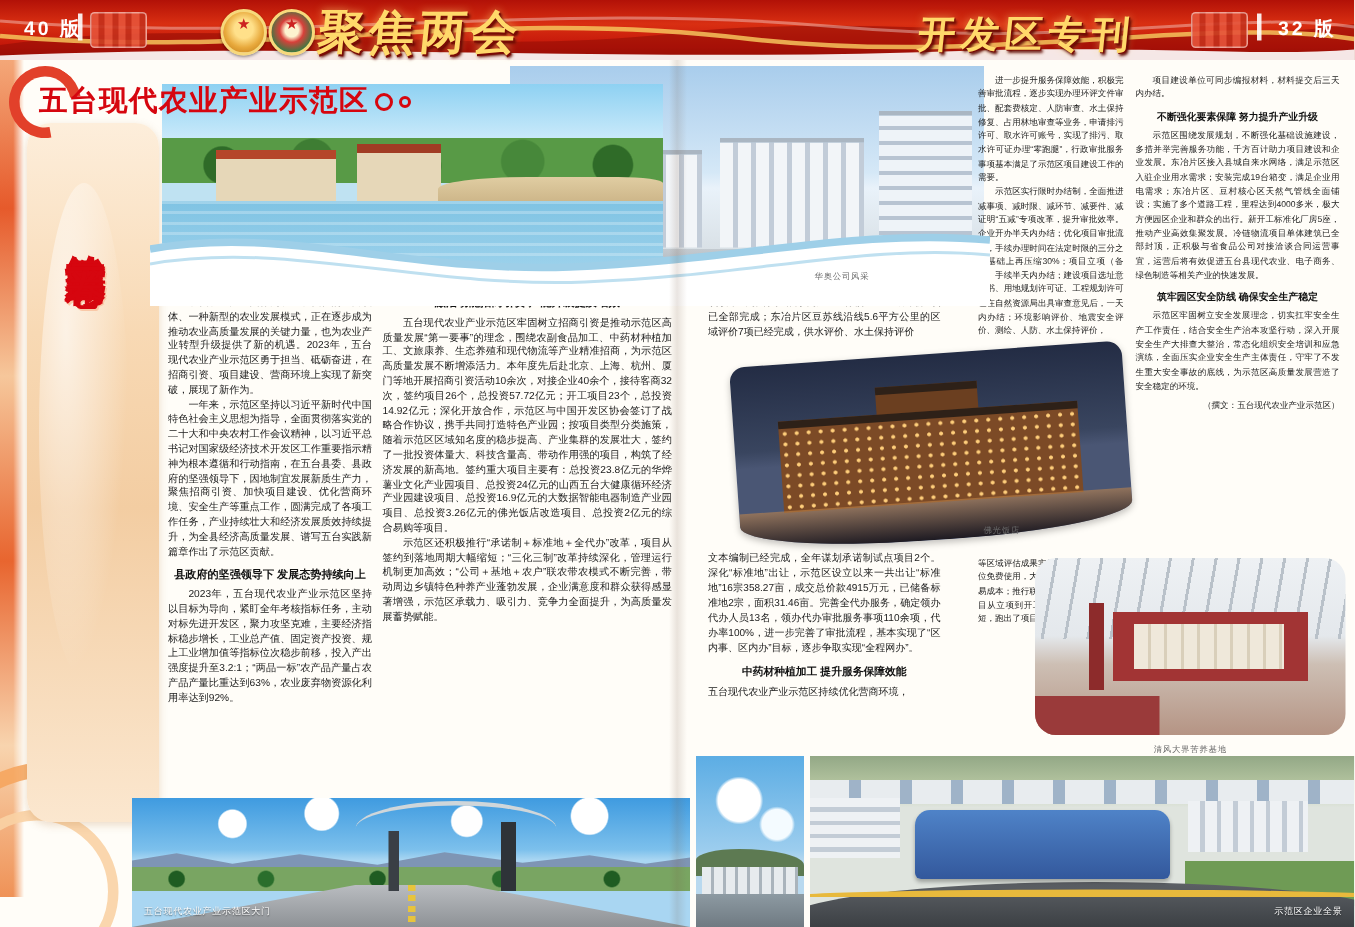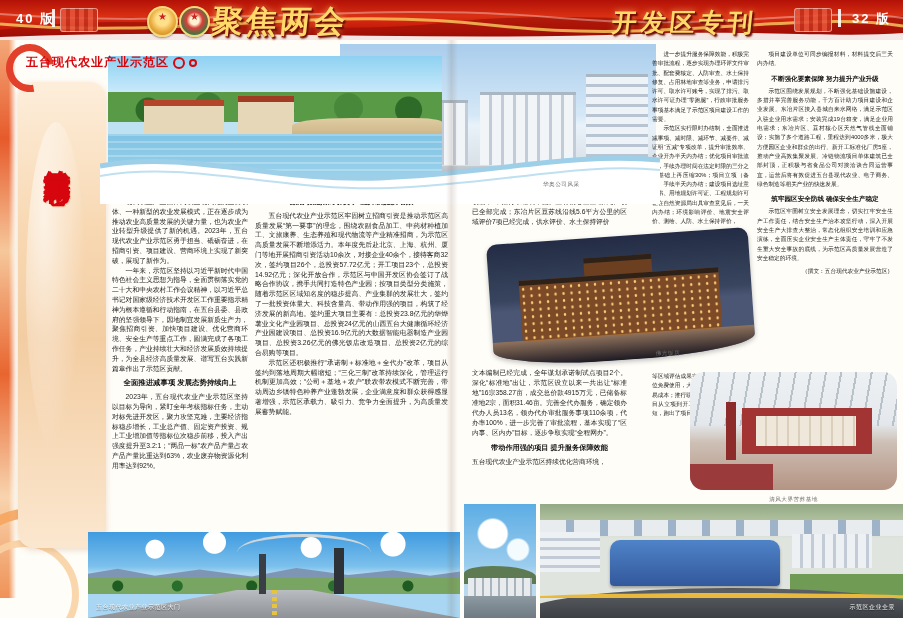--- a/index.html
+++ b/index.html
@@ -47,21 +47,21 @@
     background:radial-gradient(ellipse at 30% 30%,rgba(255,255,255,.65),rgba(255,255,255,0) 70%);}
   .bigring{position:absolute;left:6px;top:44px;width:34px;height:34px;border-radius:50%;z-index:2;
     border:7px solid #e2402a;border-right-color:transparent;transform:rotate(35deg);}
   .vheadline{position:absolute;left:30px;top:148px;height:330px;z-index:2;
     writing-mode:vertical-rl;text-orientation:upright;
     font-size:27px;font-weight:bold;color:#d6060f;letter-spacing:1px;line-height:54px;
     text-shadow:1px 1px 0 #f9c9a8;}
 
   
   .badge{position:absolute;left:26px;top:54px;z-index:3;white-space:nowrap;
-    font-size:12px;font-weight:bold;color:#d6060f;letter-spacing:1px;}
+    font-size:19px;font-weight:bold;color:#d6060f;letter-spacing:1px;}
   .badge .dot{display:inline-block;border:2px solid #d6060f;border-radius:50%;vertical-align:middle;margin-left:4px;}
   .d1{width:8px;height:8px;} .d2{width:4px;height:4px;}
 
   
   .photo{position:absolute;overflow:hidden;}
   .ph-factory{left:340px;top:44px;width:316px;height:148px;z-index:1;
     background:linear-gradient(180deg,#a9cdec 0%,#d5e8f7 48%,#e9f2fa 55%,#cfd6da 100%);}
   .ph-factory .bldg{position:absolute;background:repeating-linear-gradient(90deg,#f2f5f8 0 9px,#c2ccd8 9px 12px);border-top:3px solid #aab6c2;}
   .ph-factory .b1{left:8px;top:56px;width:120px;height:62px;}
   .ph-factory .b2{left:140px;top:48px;width:96px;height:70px;}
@@ -269,34 +269,34 @@
       <div class="lawn"></div>
     <div class="road"></div>
       <div class="yline"></div>
       <div class="blue"></div>
     <div class="cap onphoto" style="right:8px;bottom:6px">示范区企业全景</div>
   </div>
 
   <div class="col c-l1">
       <p class="p">现代农业产业园作为农业现代化的重要载体、一种新型的农业发展模式，正在逐步成为推动农业高质量发展的关键力量，也为农业产业转型升级提供了新的机遇。2023年，五台现代农业产业示范区勇于担当、砥砺奋进，在招商引资、项目建设、营商环境上实现了新突破，展现了新作为。</p>
       <p class="p">一年来，示范区坚持以习近平新时代中国特色社会主义思想为指导，全面贯彻落实党的二十大和中央农村工作会议精神，以习近平总书记对国家级经济技术开发区工作重要指示精神为根本遵循和行动指南，在五台县委、县政府的坚强领导下，因地制宜发展新质生产力，聚焦招商引资、加快项目建设、优化营商环境、安全生产等重点工作，圆满完成了各项工作任务，产业持续壮大和经济发展质效持续提升，为全县经济高质量发展、谱写五台实践新篇章作出了示范区贡献。</p>
-      <div class="h">全面推进减事项 发展态势持续向上</div>
+      <div class="h">县政府的坚强领导下 发展态势持续向上</div>
       <p class="p">2023年，五台现代农业产业示范区坚持以目标为导向，紧盯全年考核指标任务，主动对标先进开发区，聚力攻坚克难，主要经济指标稳步增长，工业总产值、固定资产投资、规上工业增加值等指标位次稳步前移，投入产出强度提升至3.2:1；“两品一标”农产品产量占农产品产量比重达到63%，农业废弃物资源化利用率达到92%。</p>
     </div>
   <div class="col c-l2">
       <div class="h">激活动能招商引资 产能升级提质增效</div>
       <p class="p">五台现代农业产业示范区牢固树立招商引资是推动示范区高质量发展“第一要事”的理念，围绕农副食品加工、中药材种植加工、文旅康养、生态养殖和现代物流等产业精准招商，为示范区高质量发展不断增添活力。本年度先后赴北京、上海、杭州、厦门等地开展招商引资活动10余次，对接企业40余个，接待客商32次，签约项目26个，总投资57.72亿元；开工项目23个，总投资14.92亿元；深化开放合作，示范区与中国开发区协会签订了战略合作协议，携手共同打造特色产业园；按项目类型分类施策，随着示范区区域知名度的稳步提高、产业集群的发展壮大，签约了一批投资体量大、科技含量高、带动作用强的项目，构筑了经济发展的新高地。签约重大项目主要有：总投资23.8亿元的华烨薯业文化产业园项目、总投资24亿元的山西五台大健康循环经济产业园建设项目、总投资16.9亿元的大数据智能电器制造产业园项目、总投资3.26亿元的佛光饭店改造项目、总投资2亿元的综合易购等项目。</p>
       <p class="p">示范区还积极推行“承诺制＋标准地＋全代办”改革，项目从签约到落地周期大幅缩短；“三化三制”改革持续深化，管理运行机制更加高效；“公司＋基地＋农户”联农带农模式不断完善，带动周边乡镇特色种养产业蓬勃发展，企业满意度和群众获得感显著增强，示范区承载力、吸引力、竞争力全面提升，为高质量发展蓄势赋能。</p>
     </div>
   <div class="col c-m1">
       <p class="p">项改革”，推行承诺制审批。豆村核心区区域评价9项已全部完成；东冶片区豆苏线沿线5.6平方公里的区域评价7项已经完成，供水评价、水土保持评价</p>
     </div>
   <div class="col c-m2">
       <p class="p">文本编制已经完成，全年谋划承诺制试点项目2个。深化“标准地”出让，示范区设立以来一共出让“标准地”16宗358.27亩，成交总价款4915万元，已储备标准地2宗，面积31.46亩。完善全代办服务，确定领办代办人员13名，领办代办审批服务事项110余项，代办率100%，进一步完善了审批流程，基本实现了“区内事、区内办”目标，逐步争取实现“全程网办”。</p>
-      <div class="h">带动作用强的项目 提升服务保障效能</div>
+      <div class="h">中药材种植加工 提升服务保障效能</div>
       <p class="p">五台现代农业产业示范区持续优化营商环境，</p>
     </div>
   <div class="col c-a1">
       <p class="p">进一步提升服务保障效能，积极完善审批流程，逐步实现办理环评文件审批、配套费核定、人防审查、水土保持修复、占用林地审查等业务，申请排污许可、取水许可账号，实现了排污、取水许可证办理“零跑腿”，行政审批服务事项基本满足了示范区项目建设工作的需要。</p>
       <p class="p">示范区实行限时办结制，全面推进减事项、减时限、减环节、减要件、减证明“五减”专项改革，提升审批效率。企业开办半天内办结；优化项目审批流程，手续办理时间在法定时限的三分之一基础上再压缩30%；项目立项（备案）手续半天内办结；建设项目选址意见书、用地规划许可证、工程规划许可证在自然资源局出具审查意见后，一天内办结；环境影响评价、地震安全评价、测绘、人防、水土保持评价，</p>
     </div>
   <div class="col c-a2">
       <p class="p">等区域评估成果实行共享共用，项目单位免费使用，大幅降低了企业制度性交易成本；推行联合审图、联合验收，项目从立项到开工的审批时间压缩至最短，跑出了项目审批“加速度”。</p>
     </div>
   <div class="col c-b">

